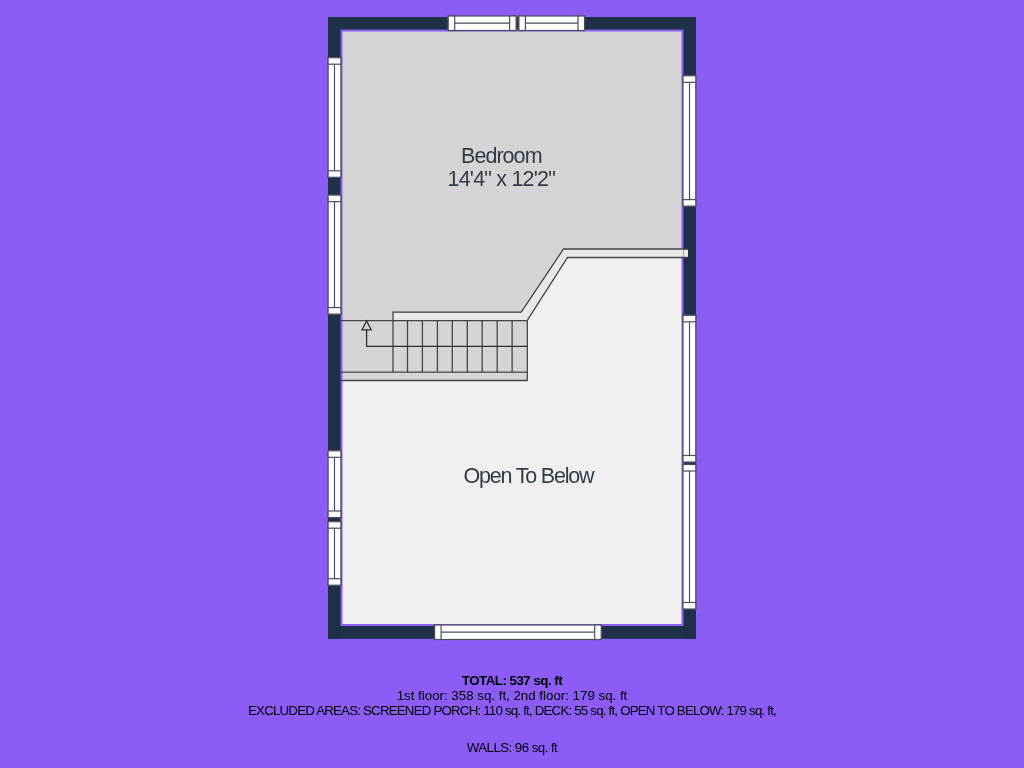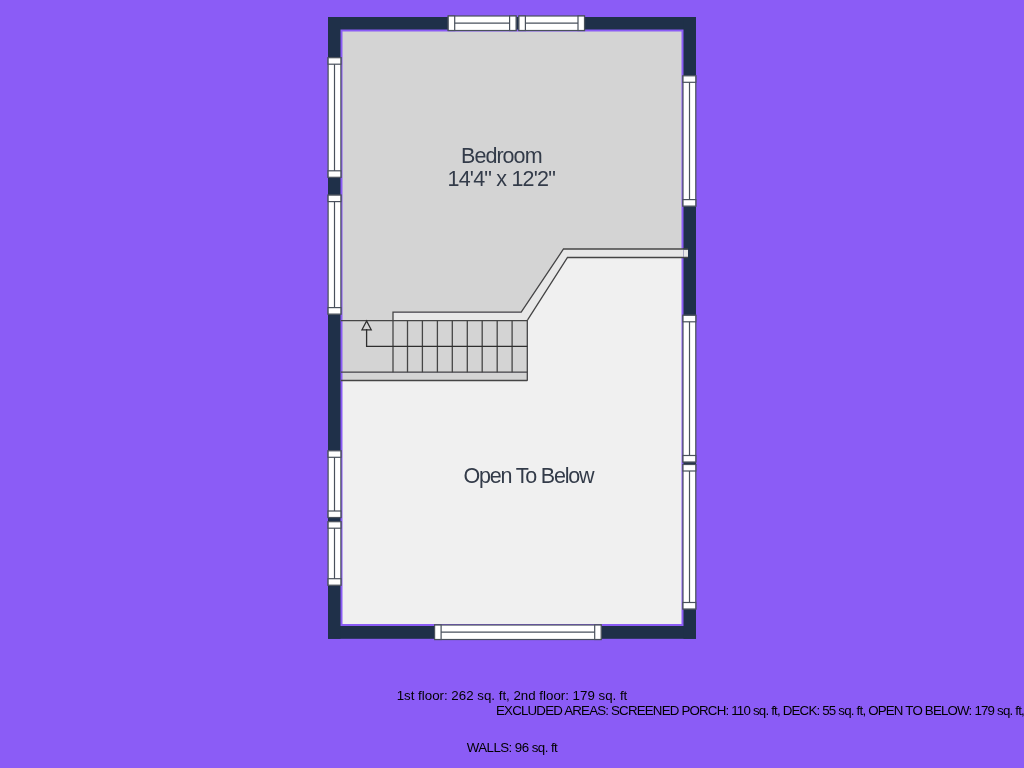--- a/index.html
+++ b/index.html
@@ -137,19 +137,20 @@
     </g>
   </g>
 
   <text x="501.3" y="162.5" font-size="21.5" fill="#333b49" text-anchor="middle" letter-spacing="-0.95">Bedroom</text>
 
   <text x="501.3" y="186.3" font-size="21.5" fill="#333b49" text-anchor="middle" letter-spacing="-0.8">14'4" x 12'2"</text>
 
   <text x="528.5" y="483.2" font-size="21.5" fill="#333b49" text-anchor="middle" letter-spacing="-1.2">Open To Below</text>
 </svg>
 
+<div class="cap" style="top:673px;font-weight:bold;letter-spacing:-0.5px;">TOTAL: 537 sq. ft</div>
 
-<div class="cap" style="top:687.6px;">1st floor: 262 sq. ft, 2nd floor: 179 sq. ft</div>
+<div class="cap" style="top:687.6px;">1st floor: 358 sq. ft, 2nd floor: 179 sq. ft</div>
 
-<div class="cap" style="top:702.8px;letter-spacing:-0.8px;text-align:right;">EXCLUDED AREAS: SCREENED PORCH: 110 sq. ft, DECK: 55 sq. ft, OPEN TO BELOW: 179 sq. ft,</div>
+<div class="cap" style="top:702.8px;letter-spacing:-0.8px;">EXCLUDED AREAS: SCREENED PORCH: 110 sq. ft, DECK: 55 sq. ft, OPEN TO BELOW: 179 sq. ft,</div>
 
 <div class="cap" style="top:715.8px;letter-spacing:-0.55px;margin-top:24px;">WALLS: 96 sq. ft</div>
 </div>
 
 </body></html>

